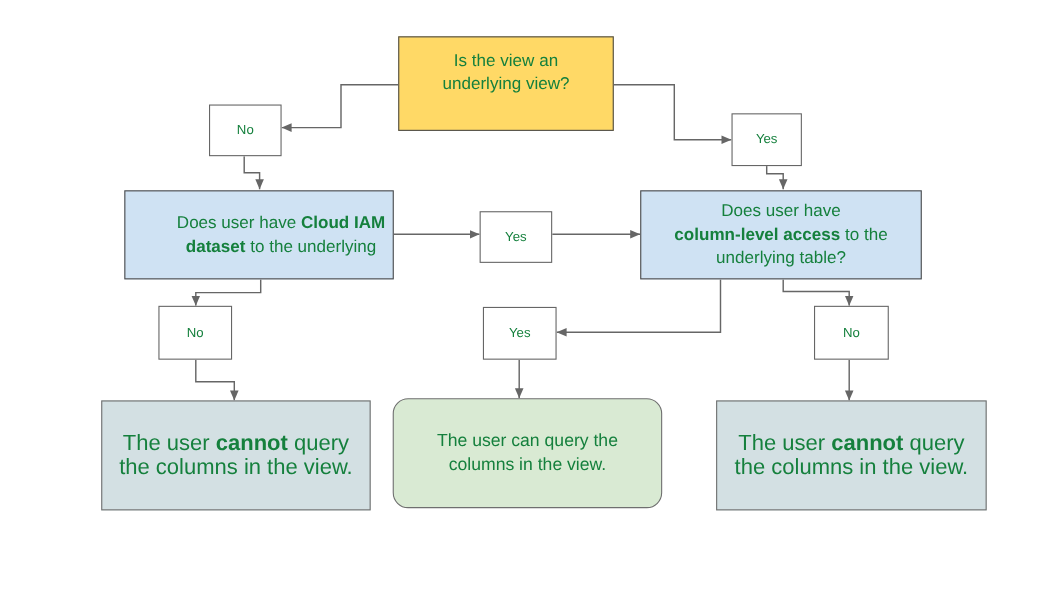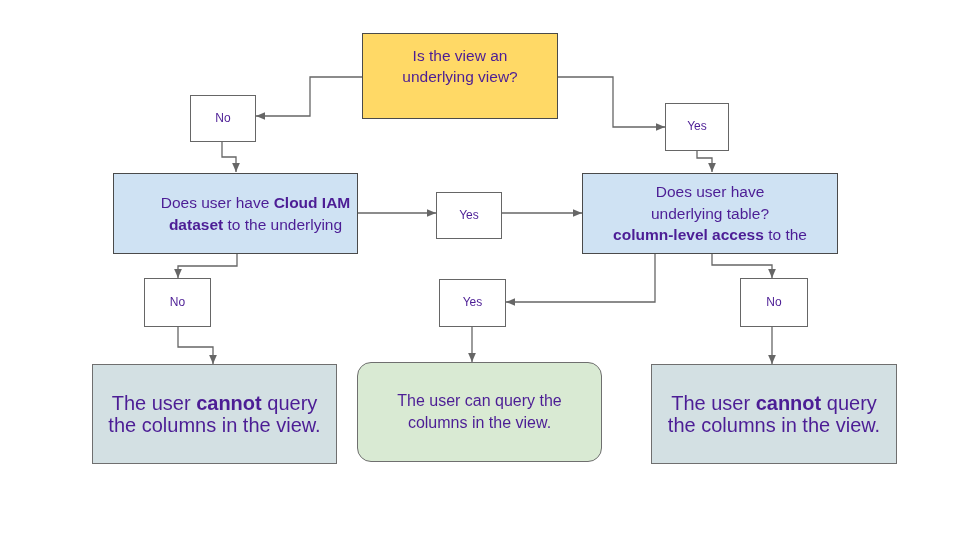--- a/index.html
+++ b/index.html
@@ -1,18 +1,18 @@
 <!DOCTYPE html>
 <html><head>
 <meta charset="utf-8">
 <style>
   html,body{margin:0;padding:0;background:#fff;}
   #canvas{
     position:relative;width:960px;height:540px;background:#ffffff;overflow:hidden;
-    font-family:"Liberation Sans","DejaVu Sans",sans-serif;color:#4c1d95;
+    font-family:"Liberation Sans","DejaVu Sans",sans-serif;color:#15803d;
   }
   #connectors{position:absolute;left:0;top:0;width:960px;height:540px;pointer-events:none;}
   .node{
     position:absolute;box-sizing:border-box;display:flex;flex-direction:column;
     align-items:center;justify-content:center;text-align:center;
     font-size:15.5px;line-height:21.5px;
   }
   .question{background:#CFE2F3;border:1px solid #4a4a4a;}
   .root{background:#FFD966;border:1px solid #4a4a4a;padding-bottom:20px;}
   .answer{background:#ffffff;border:1px solid #666;font-size:12px;}
@@ -77,22 +77,22 @@
     <div class="line"><span>Does user have </span><b>Cloud IAM</b><span></span></div>
     <div class="line"><span></span><b>dataset</b><span> to the underlying</span></div>
   </div>
 
   <div id="node-yes2" class="node answer">
     <span>Yes</span>
   </div>
 
   <div id="node-q-col" class="node question">
     <div class="line"><span>Does user have</span><b></b><span></span></div>
+    <div class="line"><span></span><b>column-level access</b><span> to the</span></div>
     <div class="line"><span>underlying table?</span><b></b><span></span></div>
-    <div class="line"><span></span><b>column-level access</b><span> to the</span></div>
   </div>
 
   <div id="node-no2" class="node answer">
     <span>No</span>
   </div>
   <div id="node-yes3" class="node answer">
     <span>Yes</span>
   </div>
   <div id="node-no3" class="node answer">
     <span>No</span>

